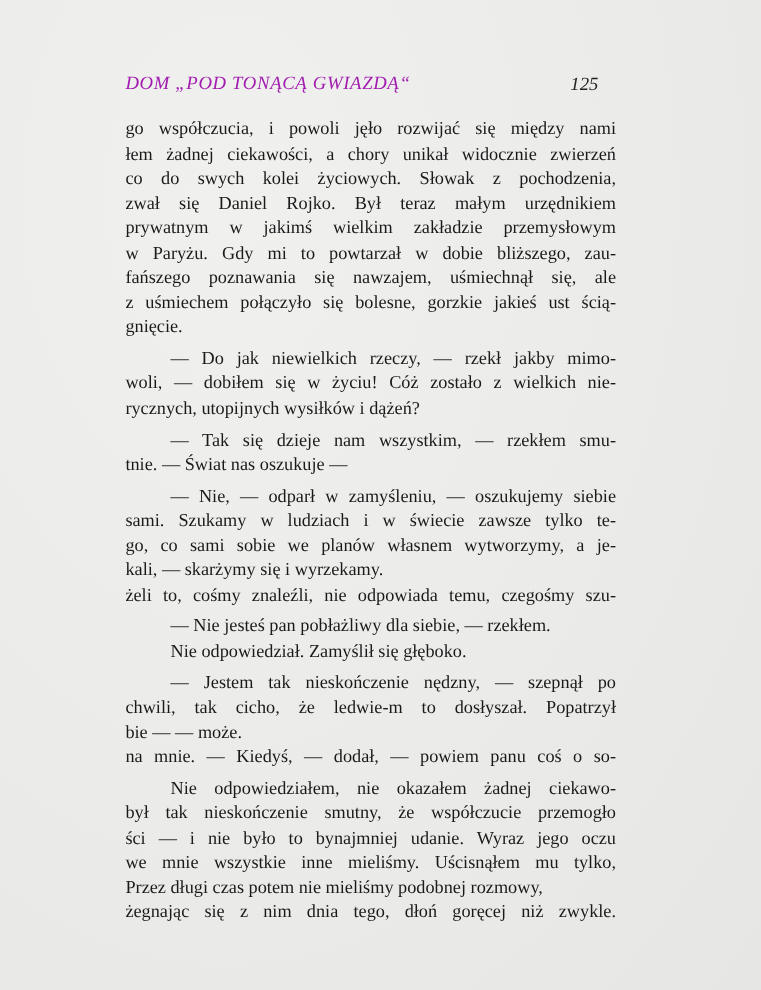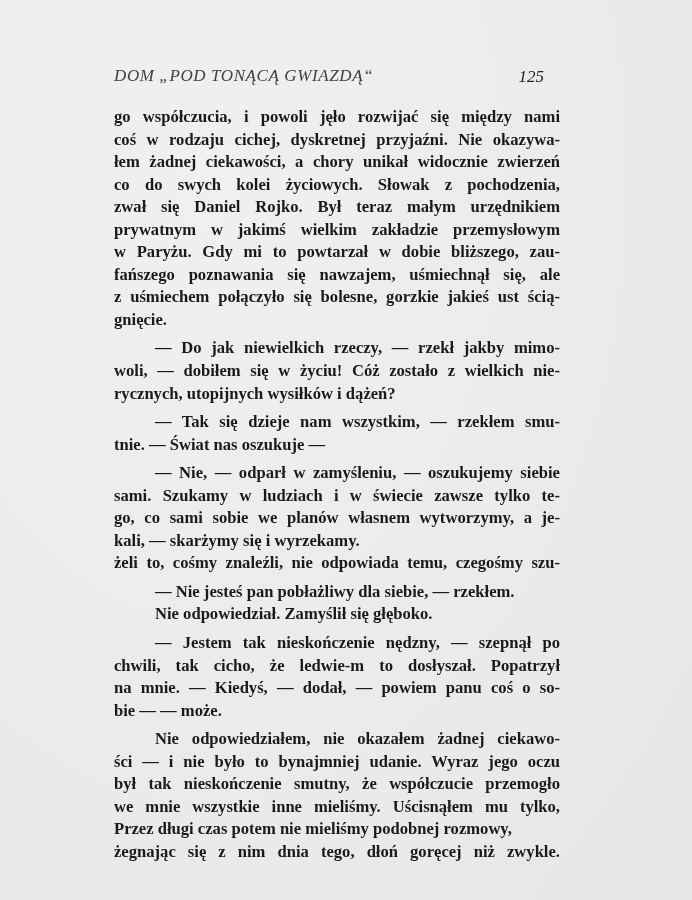--- a/index.html
+++ b/index.html
@@ -9,50 +9,49 @@
     background-image: radial-gradient(ellipse at 30% 20%, #f0f0ef 0%, #ebebea 55%, #e6e6e5 100%);
     font-family:"Liberation Serif", "DejaVu Serif", serif;
     color:#1a1a1a;
     position:relative;
   }
   .header {
     position:absolute; left:114px; top:66px; width:446px; height:24px;
   }
   .running-title {
     position:absolute; left:0; top:0;
-    font-style:italic; font-size:17px; letter-spacing:0.6px; color:#404040;
+    font-style:italic; font-size:17px; letter-spacing:0.6px; color:#a21caf;
   }
   .page-number {
     position:absolute; right:16px; top:1px;
     font-style:italic; font-size:17px; color:#222;
   }
   .body-text {
     position:absolute; left:114px; top:106px; width:446px;
     font-size:16.6px; line-height:22.55px;
   }
   .line {
     display:block; white-space:nowrap; height:22.55px;
-    text-align:justify; text-align-last:justify;font-weight:bold;
+    text-align:justify; text-align-last:justify;
   }
   .line.last { text-align-last:left; }
   .line.indent { padding-left:41px; }
   .gap { height:6px; }
 </style>
 </head>
 <body>
 
 <div class="header">
   <span class="running-title">DOM „POD TONĄCĄ GWIAZDĄ“</span>
   <span class="page-number">125</span>
 </div>
 
 <div class="body-text" id="body-text">
     <div>
       <span class="line">go współczucia, i powoli jęło rozwijać się między nami</span>
-      <span class="line">coś w rodzaju cichej, dyskretnej przyjaźni. Nie okazywa-</span>
       <span class="line">łem żadnej ciekawości, a chory unikał widocznie zwierzeń</span>
       <span class="line">co do swych kolei życiowych. Słowak z pochodzenia,</span>
       <span class="line">zwał się Daniel Rojko. Był teraz małym urzędnikiem</span>
       <span class="line">prywatnym w jakimś wielkim zakładzie przemysłowym</span>
       <span class="line">w Paryżu. Gdy mi to powtarzał w dobie bliższego, zau-</span>
       <span class="line">fańszego poznawania się nawzajem, uśmiechnął się, ale</span>
       <span class="line">z uśmiechem połączyło się bolesne, gorzkie jakieś ust ścią-</span>
       <span class="line last">gnięcie.</span>
     </div>
     <div class="gap"></div>
@@ -78,25 +77,25 @@
     <div>
       <span class="line indent last">— Nie jesteś pan pobłażliwy dla siebie, — rzekłem.</span>
     </div>
     <div>
       <span class="line indent last">Nie odpowiedział. Zamyślił się głęboko.</span>
     </div>
     <div class="gap"></div>
     <div>
       <span class="line indent">— Jestem tak nieskończenie nędzny, — szepnął po</span>
       <span class="line">chwili, tak cicho, że ledwie-m to dosłyszał. Popatrzył</span>
+      <span class="line last">bie — — może.</span>
       <span class="line">na mnie. — Kiedyś, — dodał, — powiem panu coś o so-</span>
-      <span class="line last">bie — — może.</span>
     </div>
     <div class="gap"></div>
     <div>
       <span class="line indent">Nie odpowiedziałem, nie okazałem żadnej ciekawo-</span>
+      <span class="line">był tak nieskończenie smutny, że współczucie przemogło</span>
       <span class="line">ści — i nie było to bynajmniej udanie. Wyraz jego oczu</span>
-      <span class="line">był tak nieskończenie smutny, że współczucie przemogło</span>
       <span class="line">we mnie wszystkie inne mieliśmy. Uścisnąłem mu tylko,</span>
       <span class="line last">Przez długi czas potem nie mieliśmy podobnej rozmowy,</span>
       <span class="line">żegnając się z nim dnia tego, dłoń goręcej niż zwykle.</span>
     </div>
   </div>
 
 </body></html>

